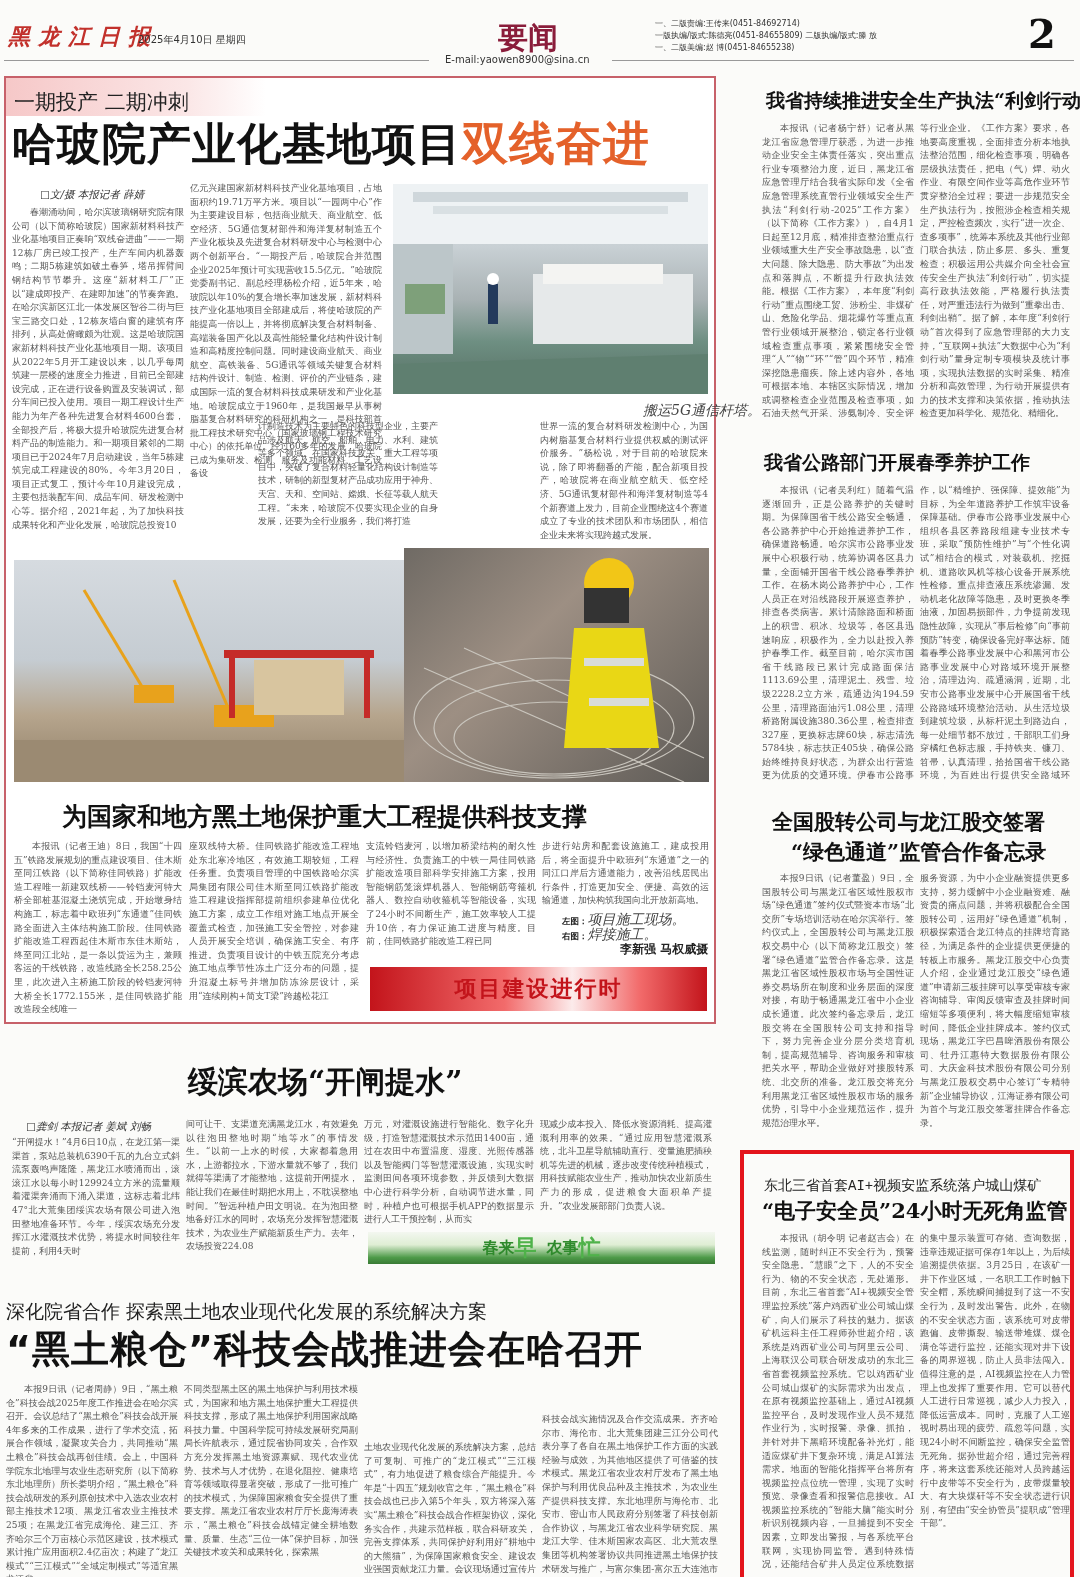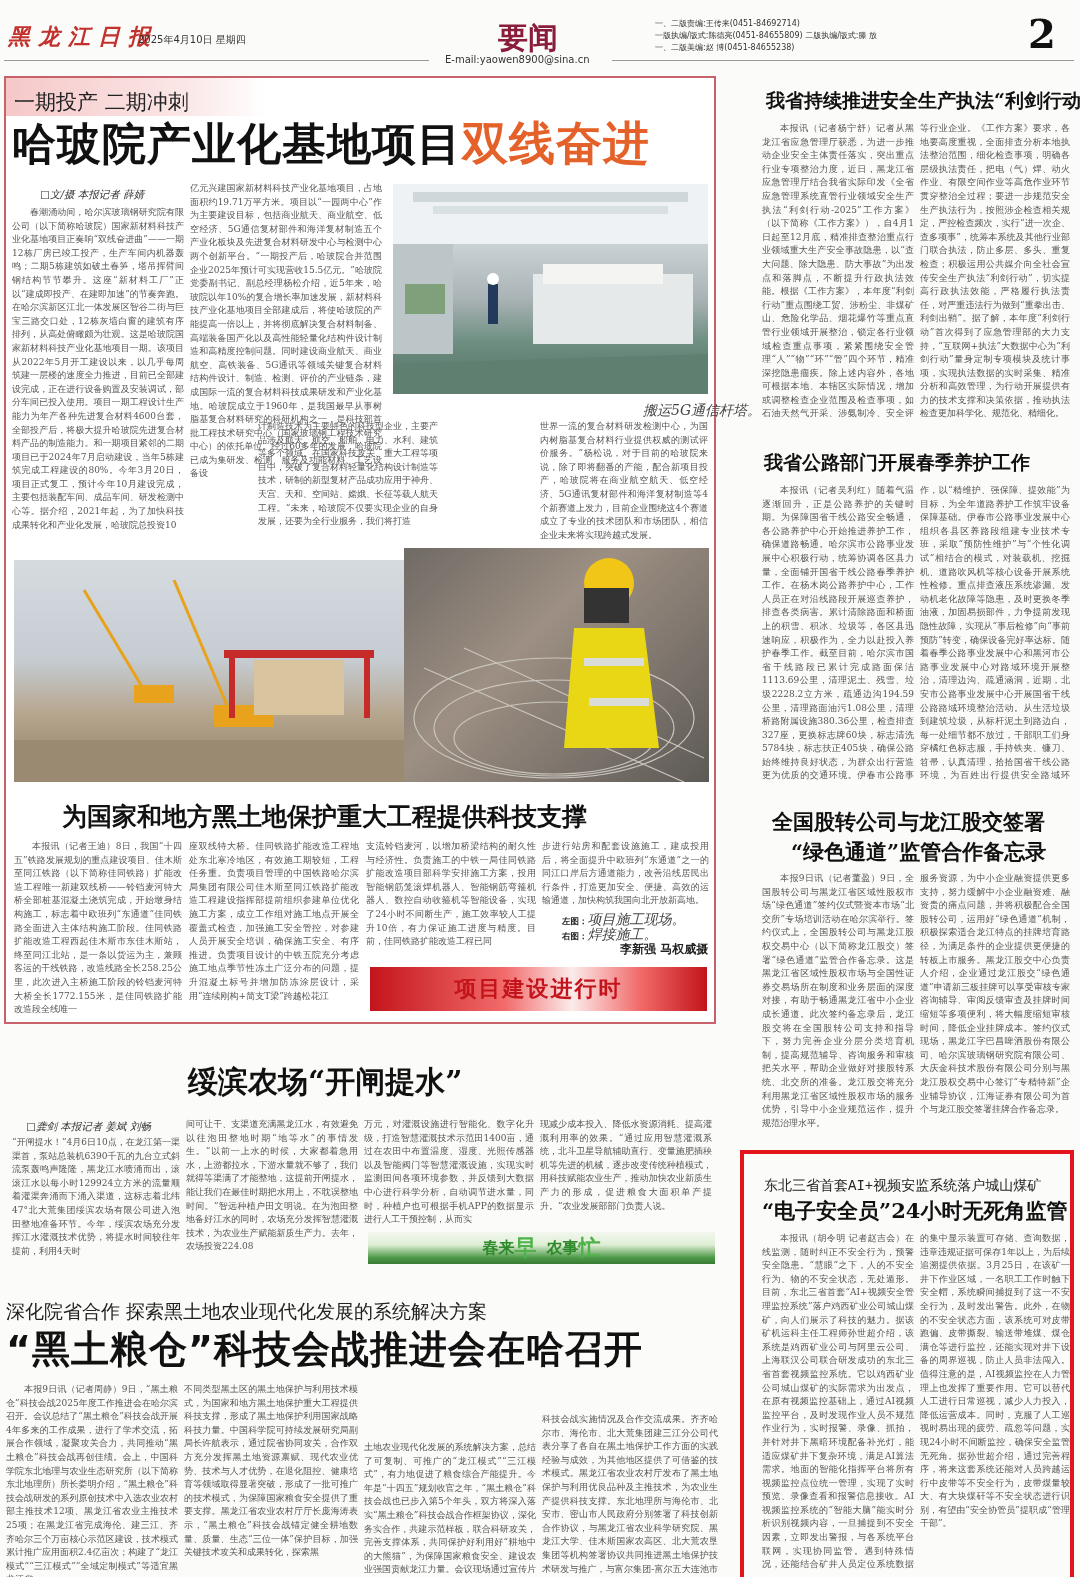--- a/index.html
+++ b/index.html
@@ -161,21 +161,21 @@
 <div class="abs col" style="left:920px;top:484px;width:150px;height:300px;">
     <p style="text-indent:0">作，以“精维护、强保障、提效能”为目标，为全年道路养护工作筑牢设备保障基础。伊春市公路事业发展中心组织各县区养路段组建专业技术专班，采取“预防性维护”与“个性化调试”相结合的模式，对装载机、挖掘机、道路吹风机等核心设备开展系统性检修。重点排查液压系统渗漏、发动机老化故障等隐患，及时更换冬季油液，加固易损部件，力争提前发现隐性故障，实现从“事后检修”向“事前预防”转变，确保设备完好率达标。随着春季公路事业发展中心和黑河市公路事业发展中心对路域环境开展整治，清理边沟、疏通涵洞，近期，北安市公路事业发展中心开展国省干线公路路域环境整治活动。从生活垃圾到建筑垃圾，从标杆泥土到路边白，每一处细节都不放过，干部职工们身穿橘红色标志服，手持铁夹、镰刀、笤帚，认真清理，拾拾国省干线公路环境，为百姓出行提供安全路域环境。</p>
   </div>
 
 <div class="abs sec-title" style="left:772px;top:808px;font-size:21px;">全国股转公司与龙江股交签署</div>
 <div class="abs sec-title" style="left:780px;top:838px;font-size:21px;margin-left:11px;">“绿色通道”监管合作备忘录</div>
 <div class="abs col" style="left:762px;top:872px;width:152px;height:262px;">
     <p>本报9日讯（记者董盈）9日，全国股转公司与黑龙江省区域性股权市场“绿色通道”签约仪式暨资本市场“北交所”专场培训活动在哈尔滨举行。签约仪式上，全国股转公司与黑龙江股权交易中心（以下简称龙江股交）签署“绿色通道”监管合作备忘录。这是黑龙江省区域性股权市场与全国性证券交易场所在制度和业务层面的深度对接，有助于畅通黑龙江省中小企业成长通道。此次签约备忘录后，龙江股交将在全国股转公司支持和指导下，努力完善企业分层分类培育机制，提高规范辅导、咨询服务和审核把关水平，帮助企业做好对接股转系统、北交所的准备。龙江股交将充分利用黑龙江省区域性股权市场的服务优势，引导中小企业规范运作，提升规范治理水平。</p>
   </div>
 <div class="abs col" style="left:920px;top:872px;width:150px;height:262px;">
-    <p style="text-indent:0">服务资源，为中小企业融资提供更多支持，努力缓解中小企业融资难、融资贵的痛点问题，并将积极配合全国股转公司，运用好“绿色通道”机制，积极探索适合龙江特点的挂牌培育路径，为满足条件的企业提供更便捷的转板上市服务。黑龙江股交中心负责人介绍，企业通过龙江股交“绿色通道”申请新三板挂牌可以享受审核专家咨询辅导、审阅反馈审查及挂牌时间缩短等多项便利，将大幅度缩短审核时间，降低企业挂牌成本。签约仪式现场，黑龙江字巴昌啤酒股份有限公司、哈尔滨玻璃钢研究院有限公司、大庆金科技术股份有限公司分别与黑龙江股权交易中心签订“专精特新”企业辅导协议，江海证券有限公司为首个与龙江股交签署挂牌合作备忘录。</p>
+    <p style="text-indent:0">服务资源，为中小企业融资提供更多支持，努力缓解中小企业融资难、融资贵的痛点问题，并将积极配合全国股转公司，运用好“绿色通道”机制，积极探索适合龙江特点的挂牌培育路径，为满足条件的企业提供更便捷的转板上市服务。黑龙江股交中心负责人介绍，企业通过龙江股交“绿色通道”申请新三板挂牌可以享受审核专家咨询辅导、审阅反馈审查及挂牌时间缩短等多项便利，将大幅度缩短审核时间，降低企业挂牌成本。签约仪式现场，黑龙江字巴昌啤酒股份有限公司、牡丹江惠特大数据股份有限公司、大庆金科技术股份有限公司分别与黑龙江股权交易中心签订“专精特新”企业辅导协议，江海证券有限公司为首个与龙江股交签署挂牌合作备忘录。</p>
   </div>
 
 <div class="abs red-frame"></div>
 <div class="abs" style="left:764px;top:1177px;font-size:14px;font-family:Liberation Mono, monospace;color:#222;white-space:nowrap;">东北三省首套AI+视频安监系统落户城山煤矿</div>
 <div class="abs sec-title" style="left:762px;top:1197px;font-size:21px;">“电子安全员”24小时无死角监管</div>
 <div class="abs col" style="left:762px;top:1232px;width:152px;height:340px;">
     <p>本报讯（胡令明 记者赵吉会）在线监测，随时纠正不安全行为，预警安全隐患。“慧眼”之下，人的不安全行为、物的不安全状态，无处遁形。目前，东北三省首套“AI+视频安全管理监控系统”落户鸡西矿业公司城山煤矿，向人们展示了科技的魅力。据该矿机运科主任工程师孙世超介绍，该系统是鸡西矿业公司与阿里云公司、上海联汉公司联合研发成功的东北三省首套视频监控系统。它以鸡西矿业公司城山煤矿的实际需求为出发点，在原有视频监控基础上，通过AI视频监控平台，及时发现作业人员不规范作业行为，实时报警、录像、抓拍，并针对井下黑暗环境配备补光灯，能适应煤矿井下复杂环境，满足AI算法需求。地面的智能化指挥平台将所有视频监控点位统一管理，实现了实时预览、录像查看和报警信息接收。AI视频监控系统的“智能大脑”能实时分析识别视频内容，一旦捕捉到不安全因素，立即发出警报，与各系统平台联网，实现协同监管。遇到特殊情况，还能结合矿井人员定位系统数据进行分析判断。随墙</p>
   </div>
 <div class="abs col" style="left:920px;top:1232px;width:150px;height:340px;">
     <p style="text-indent:0">的集中显示装置可存储、查询数据，违章违规证据可保存1年以上，为后续追溯提供依据。3月25日，在该矿一井下作业区域，一名职工工作时触下安全帽，系统瞬间捕捉到了这一不安全行为，及时发出警告。此外，在物的不安全状态方面，该系统可对皮带跑偏、皮带撕裂、输送带堆煤、煤仓满仓等进行监控，还能实现对井下设备的周界巡视，防止人员非法闯入。值得注意的是，AI视频监控在人力管理上也发挥了重要作用。它可以替代人工进行日常巡视，减少人力投入，降低运营成本。同时，克服了人工巡视时易出现的疲劳、疏忽等问题，实现24小时不间断监控，确保安全监管无死角。据孙世超介绍，通过完善程序，将来这套系统还能对人员跨越运行中皮带等不安全行为，皮带煤量较大、有大块煤矸等不安全状态进行识别，有望由“安全协管员”提职成“管理干部”。</p>

